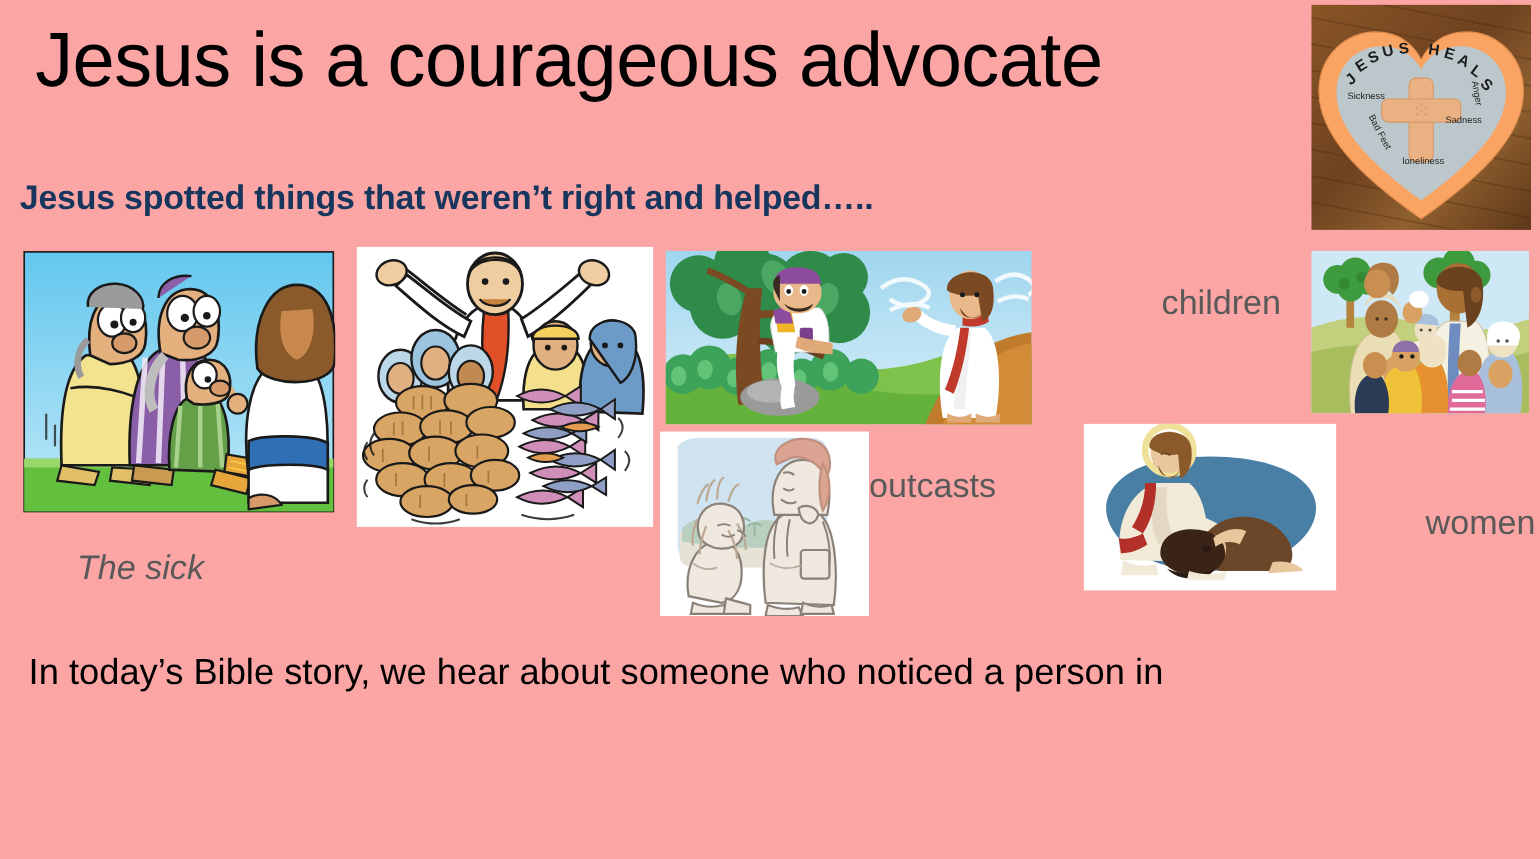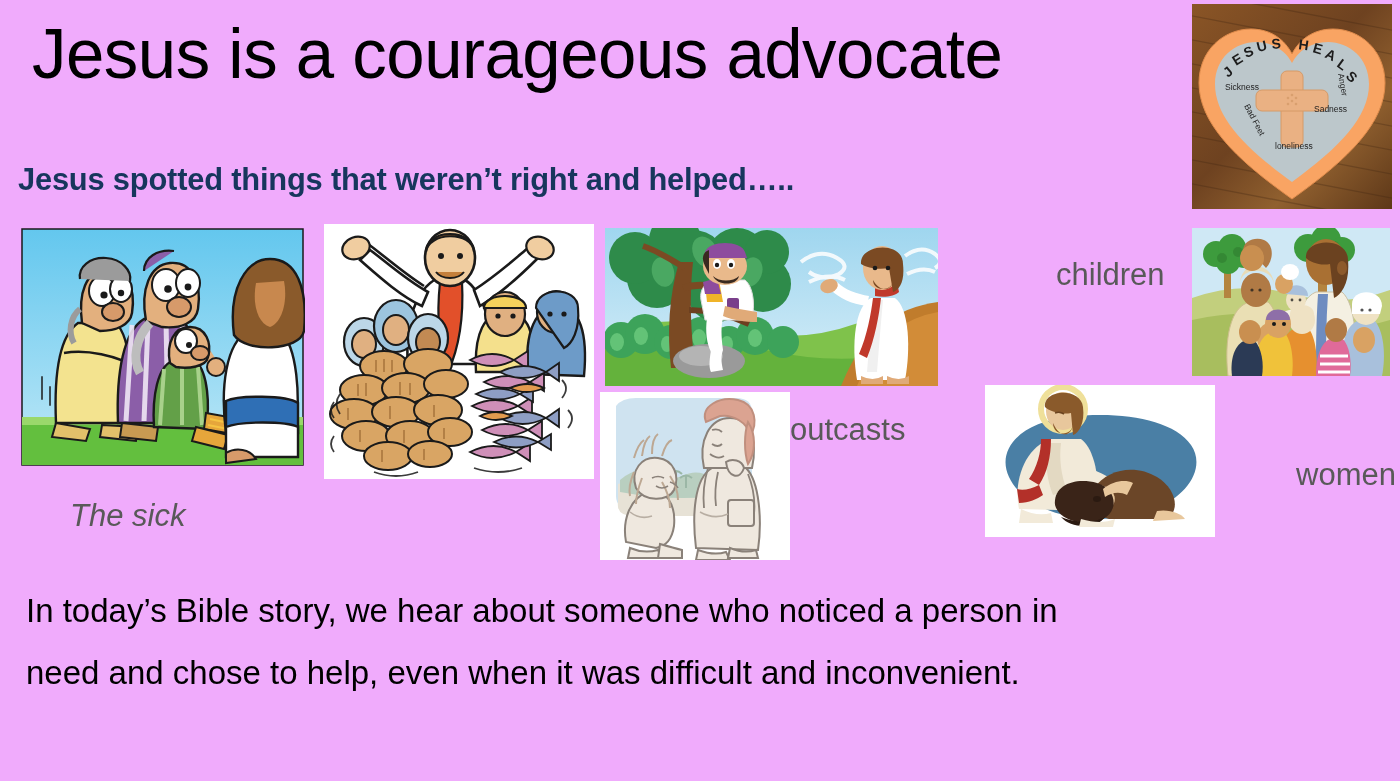--- a/index.html
+++ b/index.html
@@ -1,18 +1,18 @@
 <!DOCTYPE html>
 <html><head>
 <meta charset="utf-8">
 <style>
   html,body{margin:0;padding:0;background:#fff;}
   body{width:1400px;height:781px;position:relative;overflow:hidden;
        font-family:"Liberation Sans",sans-serif;}
-  .slide{position:absolute;inset:0;background:#f0abfc;}
+  .slide{position:absolute;inset:0;background:#fca5a5;}
 
   
   #title{
     position:absolute;left:32px;top:14px;width:1120px;height:82px;
     font-size:70px;line-height:80px;font-weight:400;color:#000000;
     letter-spacing:-0.5px;white-space:nowrap;
     transform:scaleX(0.985);transform-origin:left top;
   }
 
   
@@ -26,21 +26,21 @@
   
   #bodytext{
     position:absolute;left:26px;top:580px;width:1350px;
     font-size:33px;line-height:62px;color:#000000;font-weight:400;
   }
 
   
   .cat-label{position:absolute;color:#595959;font-size:31px;line-height:36px;white-space:nowrap;}
   #label-sick{left:70px;top:498px;font-style:italic;}
   #label-poor{left:333px;top:498px;}
-  #label-outcasts{left:790px;top:412px;}
+  #label-outcasts{left:790px;top:424px;}
   #label-children{left:1036px;top:257px;margin-left:20px;}
   #label-women{left:1296px;top:457px;}
 
   
   .pic{position:absolute;overflow:hidden;}
   #pic-heart   {left:1192px;top:4px;  width:200px;height:205px;}
   #pic-sick    {left:20px;  top:227px;width:285px;height:240px;}
   #pic-poor    {left:324px; top:224px;width:270px;height:255px;}
   #pic-zacch   {left:605px; top:228px;width:333px;height:158px;}
   #pic-outcasts{left:600px; top:392px;width:190px;height:168px;}
@@ -616,16 +616,15 @@
         <ellipse cx="112" cy="114" rx="4" ry="3" fill="#2b1a11"></ellipse>
         <path d="M118 104 C 128 96, 140 94, 148 98 L 142 110 C 134 106, 126 108, 120 112 Z" fill="#e8c79c"></path>
         <path d="M96 134 q20 6 34 0 l-2 8 l-34 0 Z" fill="#f2ead9"></path>
       </g>
     </svg>
   </div>
   <div class="cat-label" id="label-women">women</div>
 
   <div id="bodytext">
     <div>In today’s Bible story, we hear about someone who noticed a person in</div>
-    <div>need and chose to help, even when it was difficult and inconvenient.</div>
   </div>
 
 </div>
 
 </body></html>

